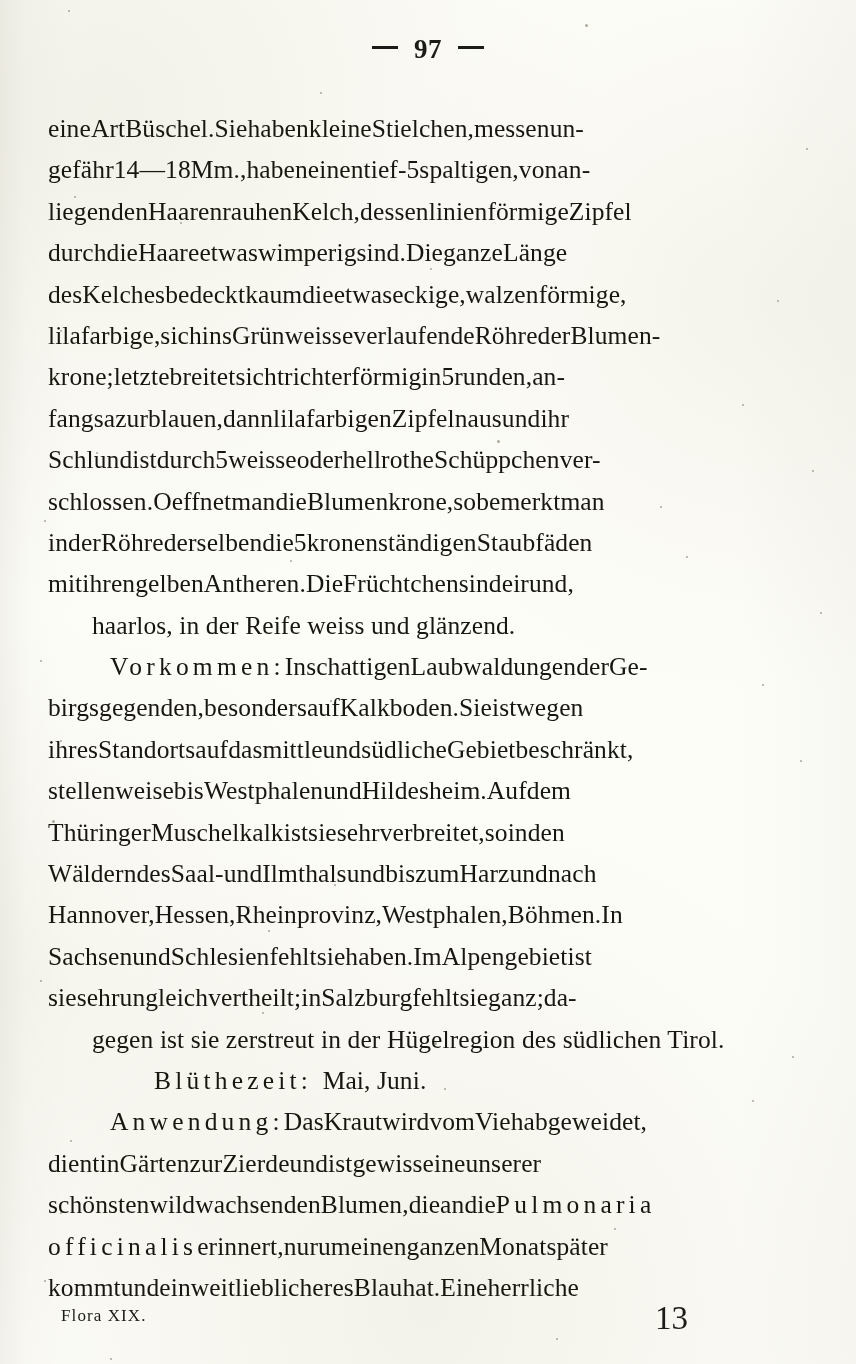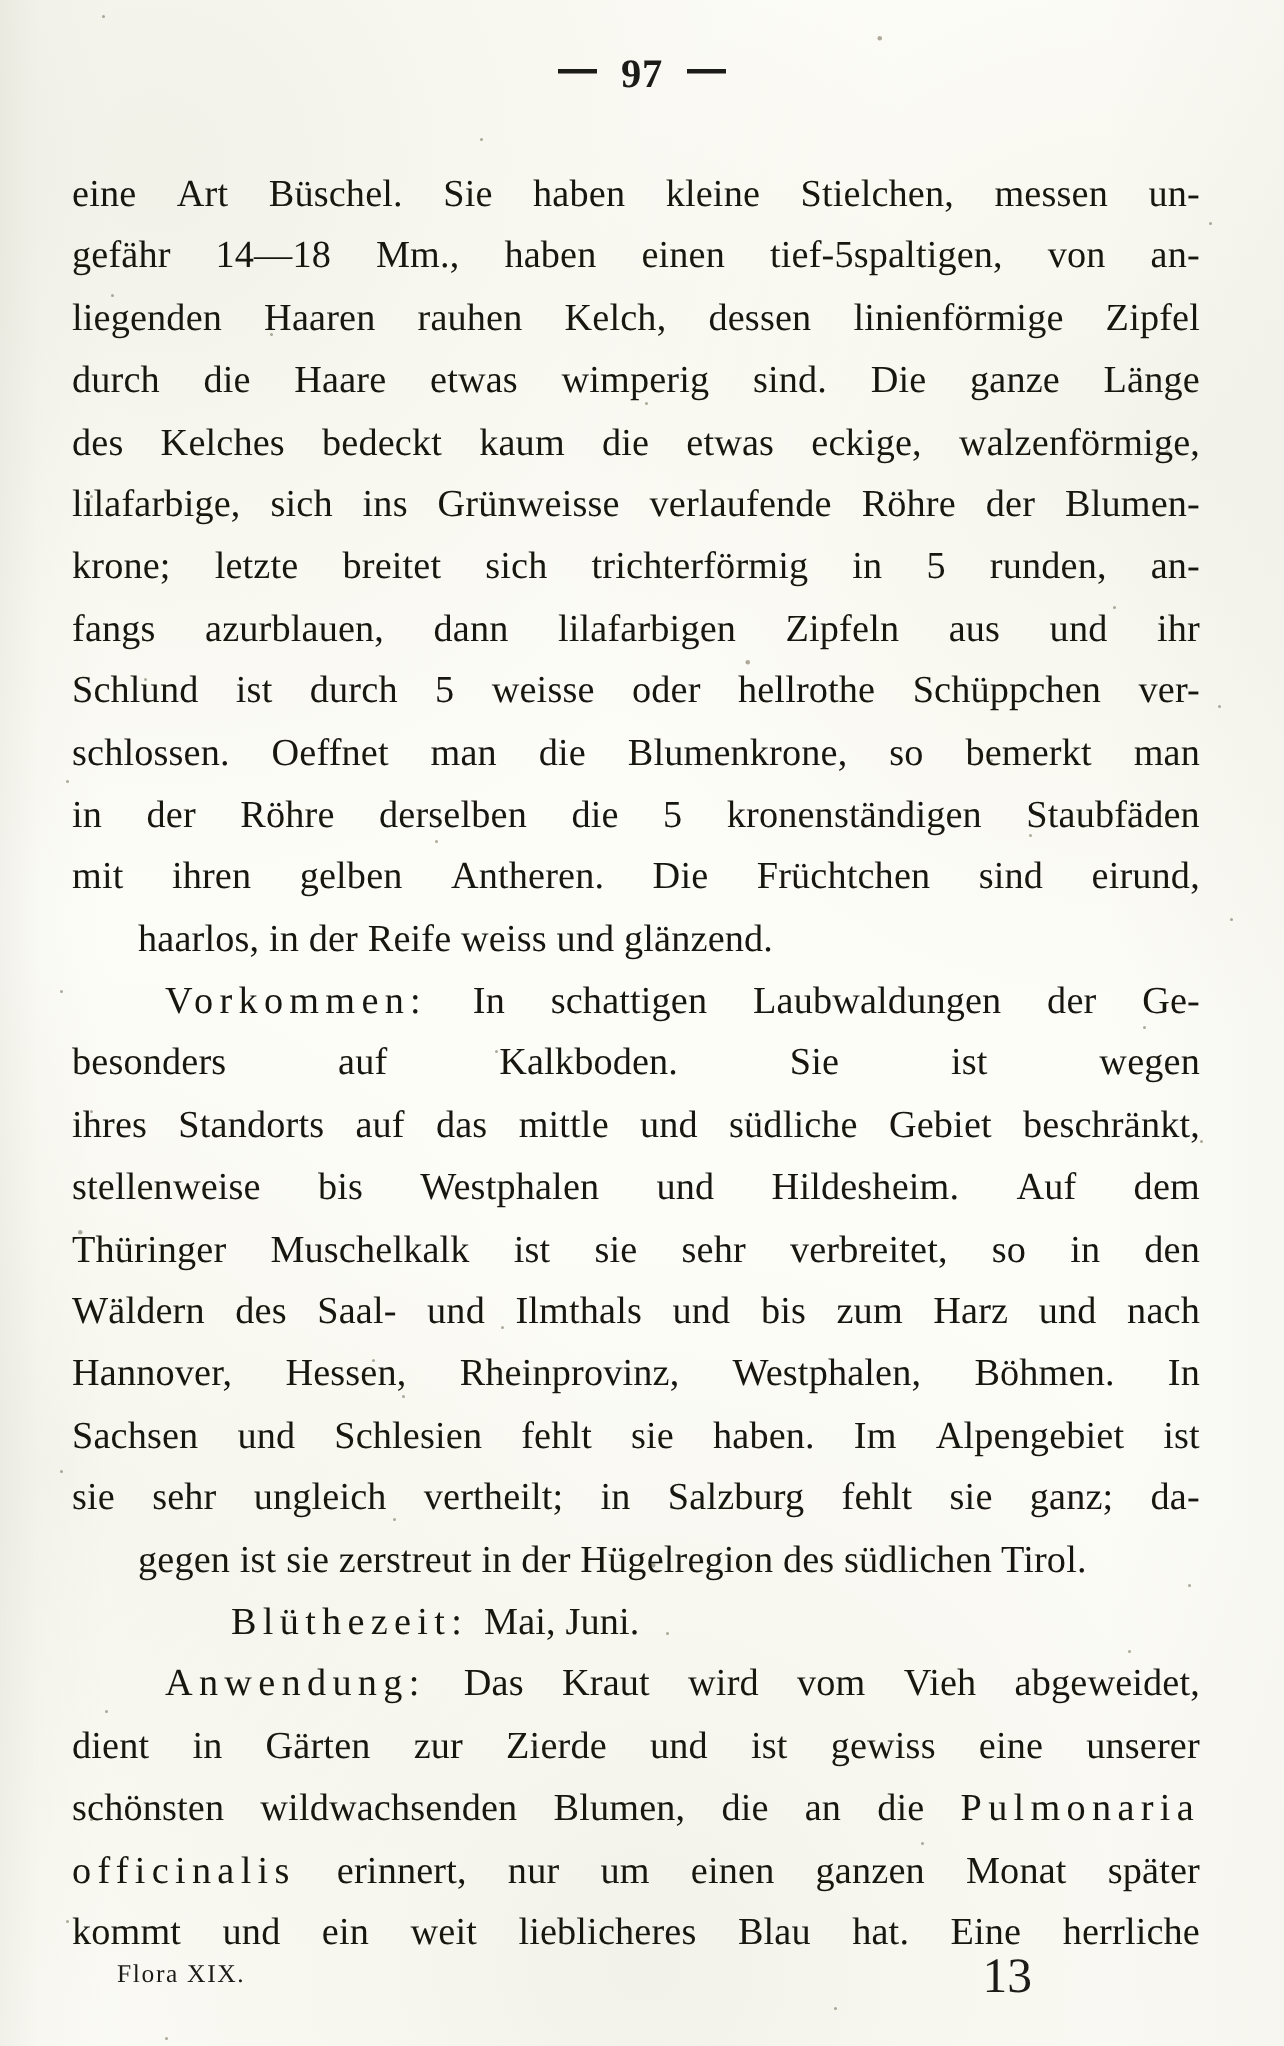--- a/index.html
+++ b/index.html
@@ -79,21 +79,21 @@
     font-size: 25.5px;
     line-height: 41.4px;
     color: #17170f;
     white-space: nowrap;
     letter-spacing: .1px;
   }
 
   
   .line.justify {
     display: flex;
-    justify-content: space-between;
+    justify-content: flex-start;
     align-items: baseline;
   }
   .line.justify > span { white-space: pre; }
 
   .line.flush {           
     display: block;
     margin-left: 44px;
   }
   .line.indent {
     padding-left: 62px;
@@ -107,21 +107,21 @@
   
   .footer {
     position: absolute;
     left: 0;
     right: 0;
     top: 1306px;
     height: 40px;
   }
   .sig-title {
     position: absolute;
-    left: 78px;
+    left: 61px;
     top: 0;
     font-size: 17px;
     letter-spacing: 1.1px;
     color: #1b1b18;
   }
   .sig-num {
     position: absolute;
     left: 655px;
     top: -6px;
     font-size: 33px;
@@ -273,20 +273,21 @@
       <div class="line flush"><span>haarlos, </span><span>in </span><span>der </span><span>Reife </span><span>weiss </span><span>und </span><span>glänzend.</span></div>
       <div class="line justify indent">
         <span class="sperr">Vorkommen:</span>
         <span>In</span>
         <span>schattigen</span>
         <span>Laubwaldungen</span>
         <span>der</span>
         <span>Ge-</span>
       </div>
       <div class="line justify">
+        <span>birgsgegenden,</span>
         <span>besonders</span>
         <span>auf</span>
         <span>Kalkboden.</span>
         <span>Sie</span>
         <span>ist</span>
         <span>wegen</span>
       </div>
       <div class="line justify">
         <span>ihres</span>
         <span>Standorts</span>

